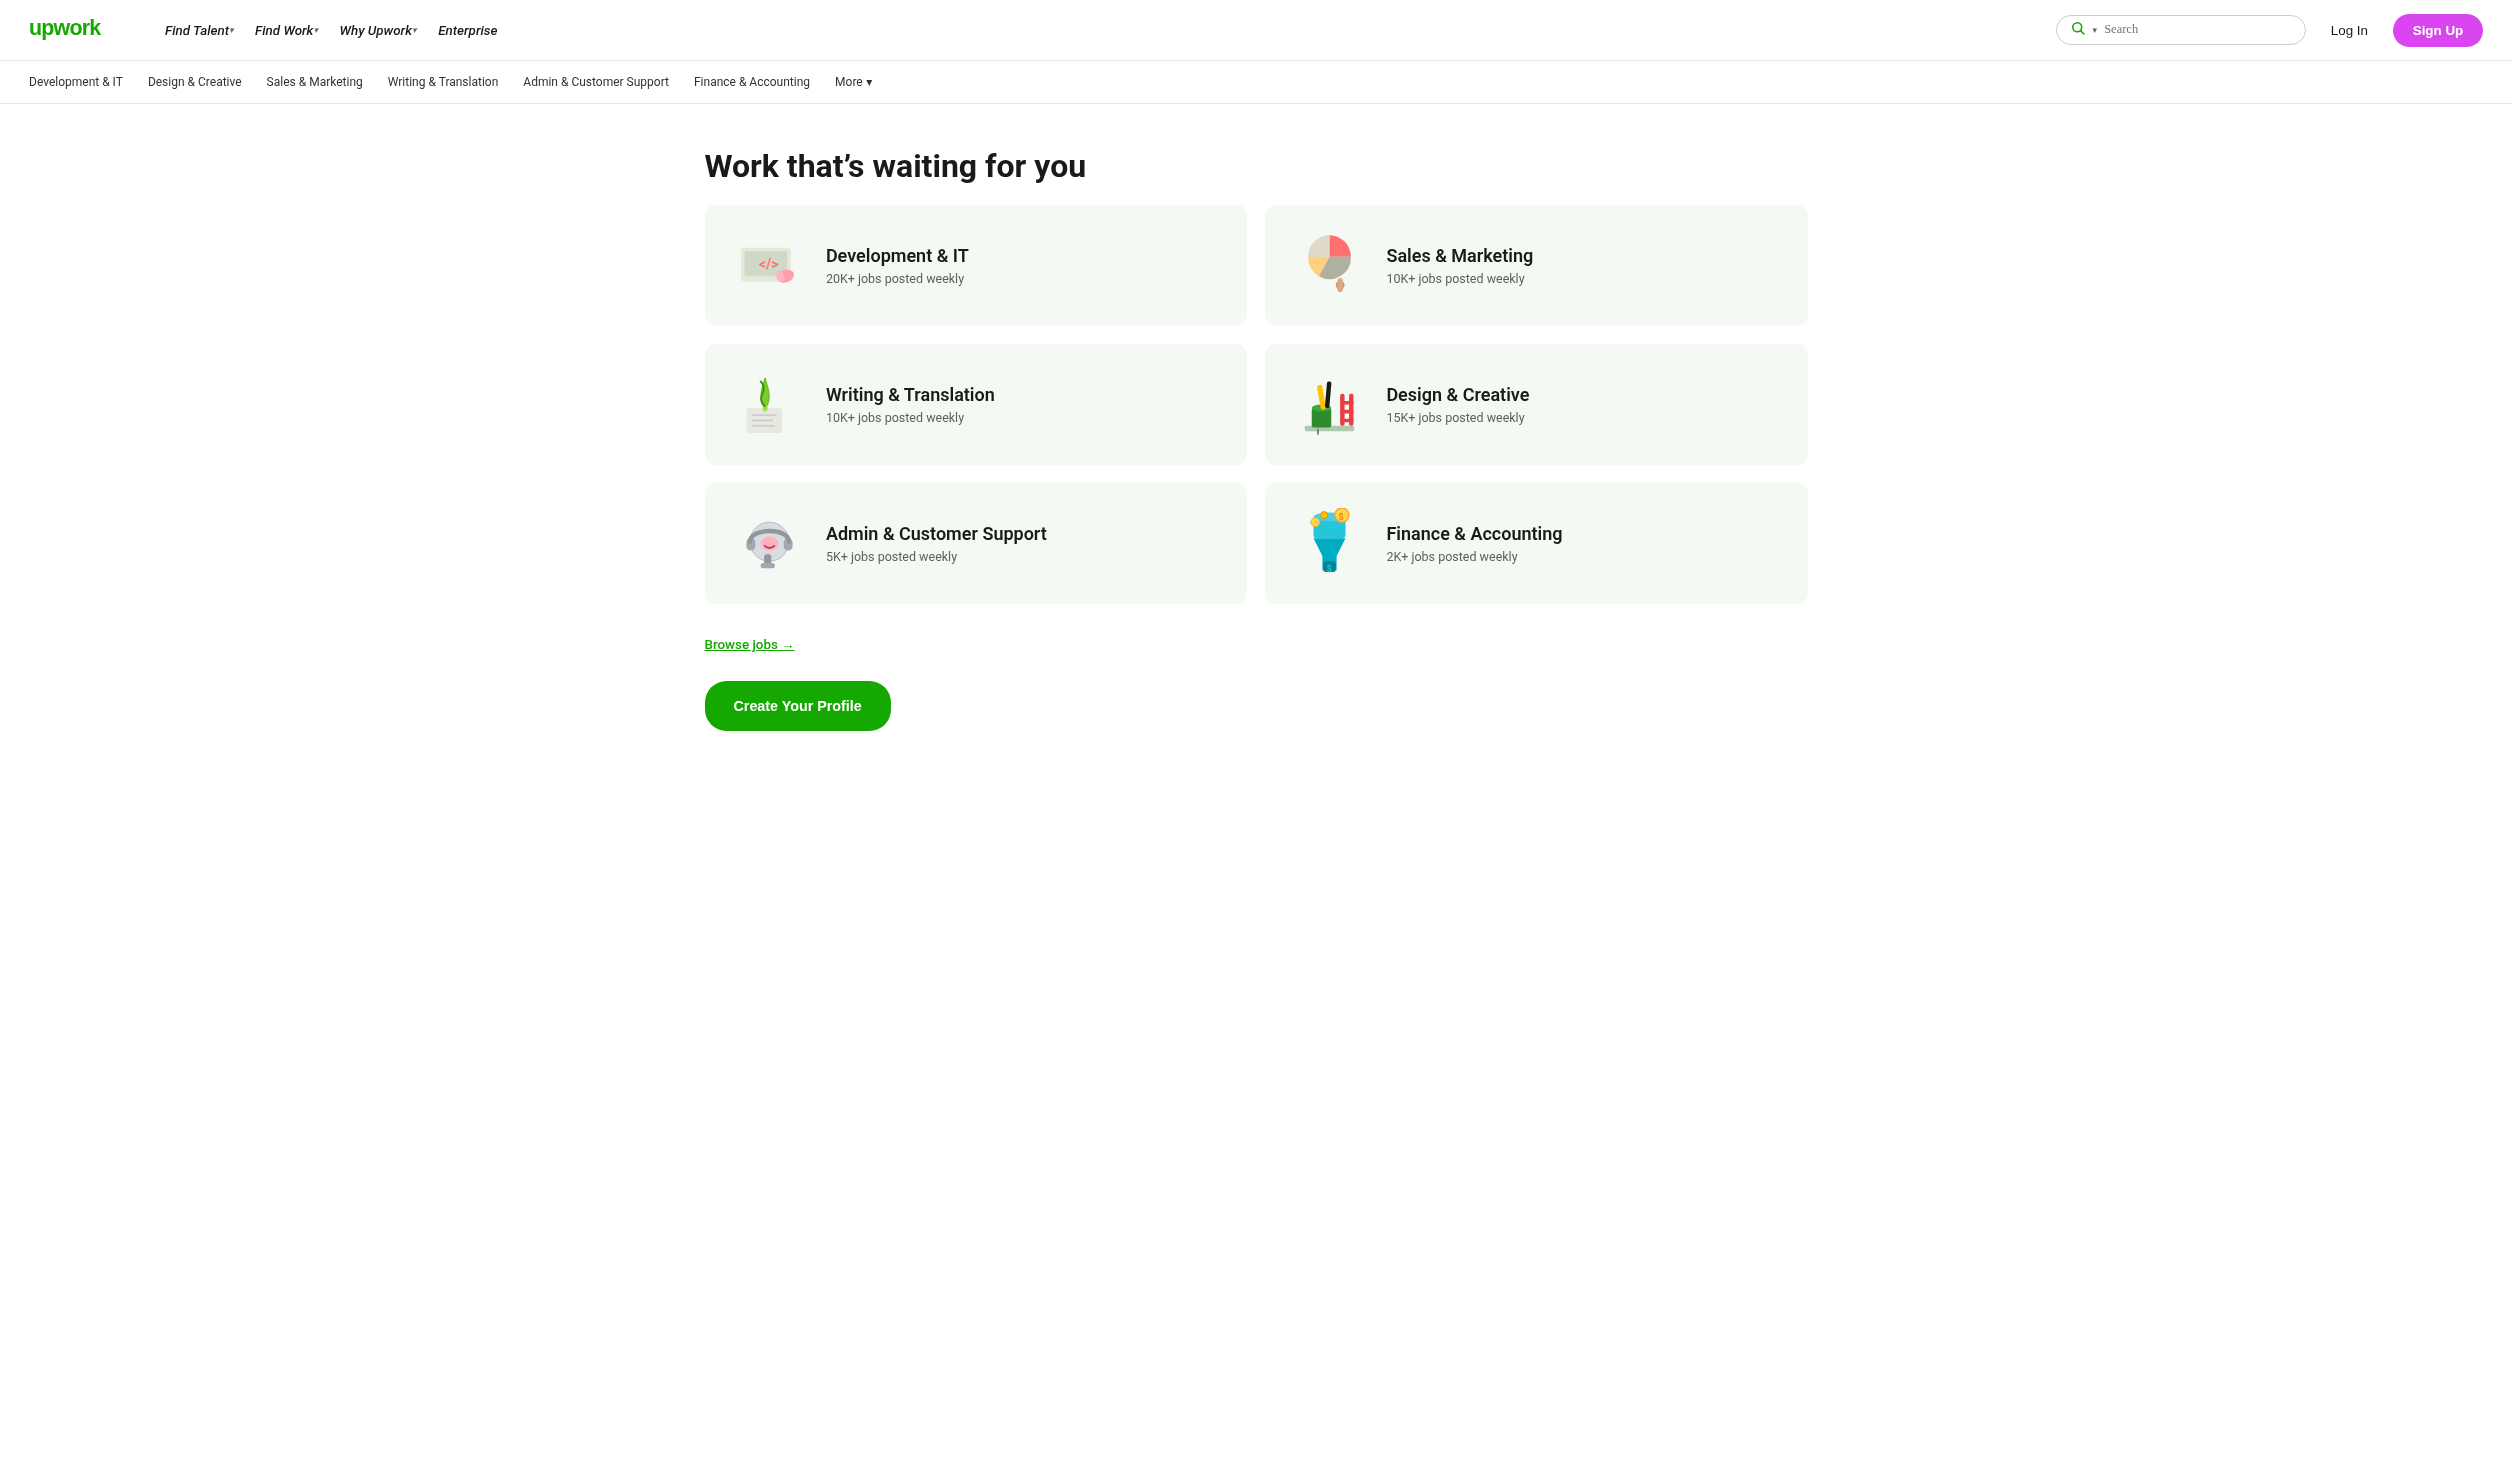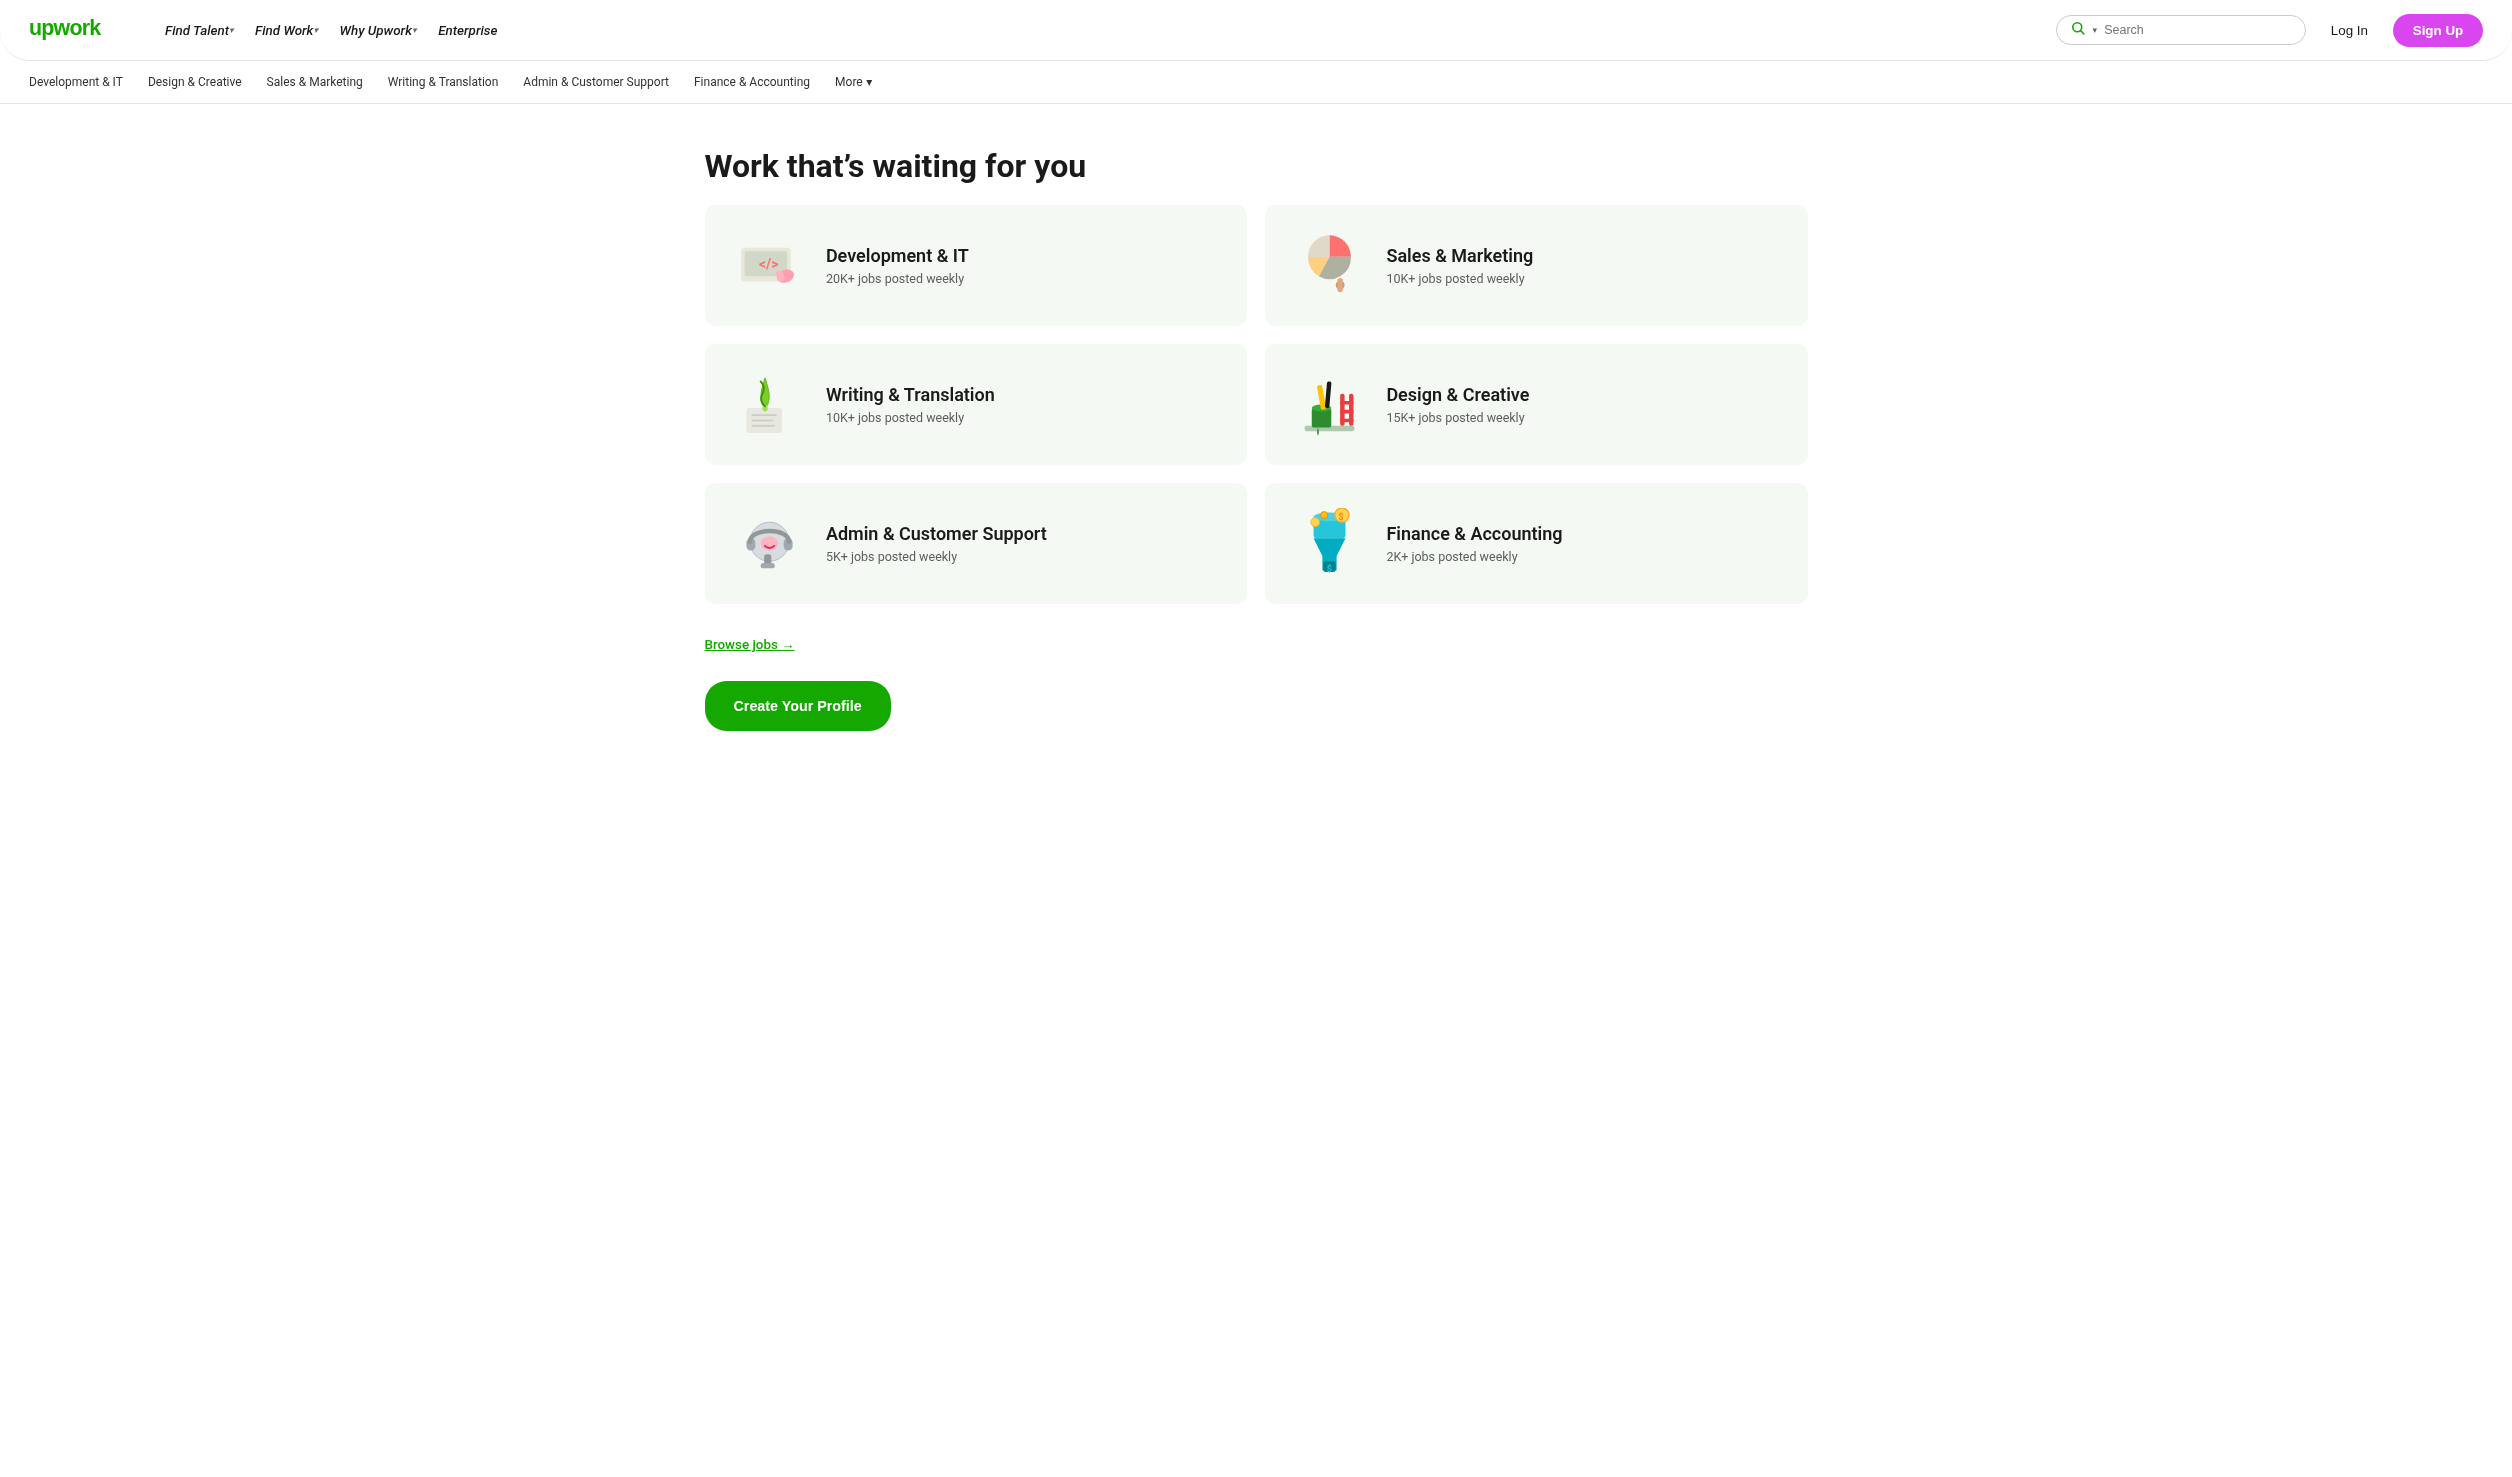--- a/index.html
+++ b/index.html
@@ -6,21 +6,20 @@
     body { font-family: -apple-system, BlinkMacSystemFont, 'Segoe UI', Roboto, sans-serif; background: #fff; color: #1a1a1a; }
 
     
     .navbar {
       display: flex;
       align-items: center;
       padding: 0 29px;
       height: 61px;
       border-bottom: 0.9px solid #e5e5e5;
       gap: 29px;
-      border-radius: 30px;
     }
     .navbar-logo {
       color: #14a800;
       font-size: 25px;
       font-weight: 800;
       letter-spacing: -0.9px;
       margin-right: 7.1px;
     }
     .nav-links {
       display: flex;
@@ -60,20 +59,21 @@
       width: 250px;
       background: #fff;
     }
     .search-box input {
       border: none;
       outline: none;
       font-size: 12.5px;
       color: #666;
       background: transparent;
       width: 100%;
+      font-family: Liberation Serif, serif;
     }
     .search-icon-svg { color: #14a800; font-size: 14.3px; }
     .search-dropdown-arrow { font-size: 9px; color: #666; }
     .btn-login {
       font-size: 13.4px;
       font-weight: 500;
       color: #1a1a1a;
       cursor: pointer;
       background: none;
       border: none;

